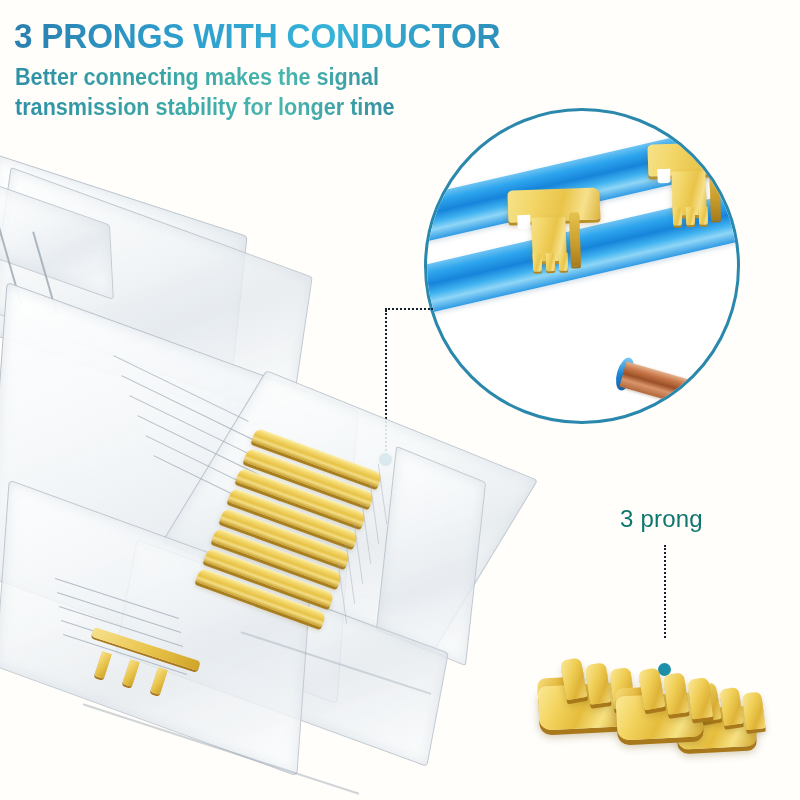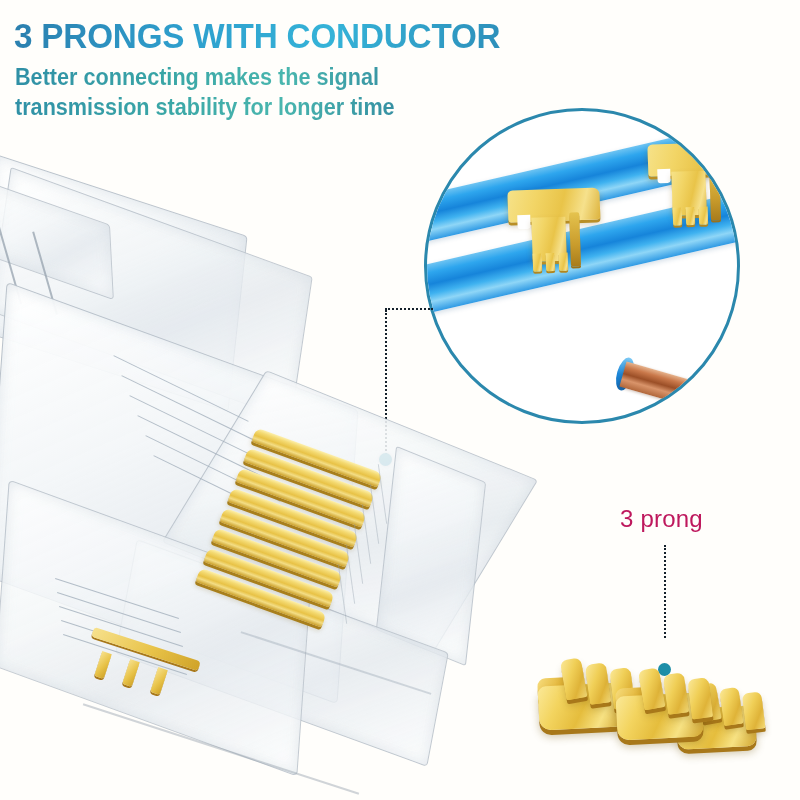--- a/index.html
+++ b/index.html
@@ -179,21 +179,21 @@
     background: #1e8fa8;
     box-shadow: 0 0 3px rgba(0,0,0,0.25);
   }
 
   
   #label-3prong {
     position: absolute;
     left: 620px; top: 505px;
     font-size: 24px;
     font-weight: 400;
-    color: #be185d;
+    color: #0f766e;
     letter-spacing: 0.2px;
     white-space: nowrap;
   }
   #prong-callout-line {
     position: absolute;
     left: 664px; top: 545px;
     width: 0; height: 93px;
     border-left: 2.5px dotted #14202a;
   }
   #prong-callout-dot {

